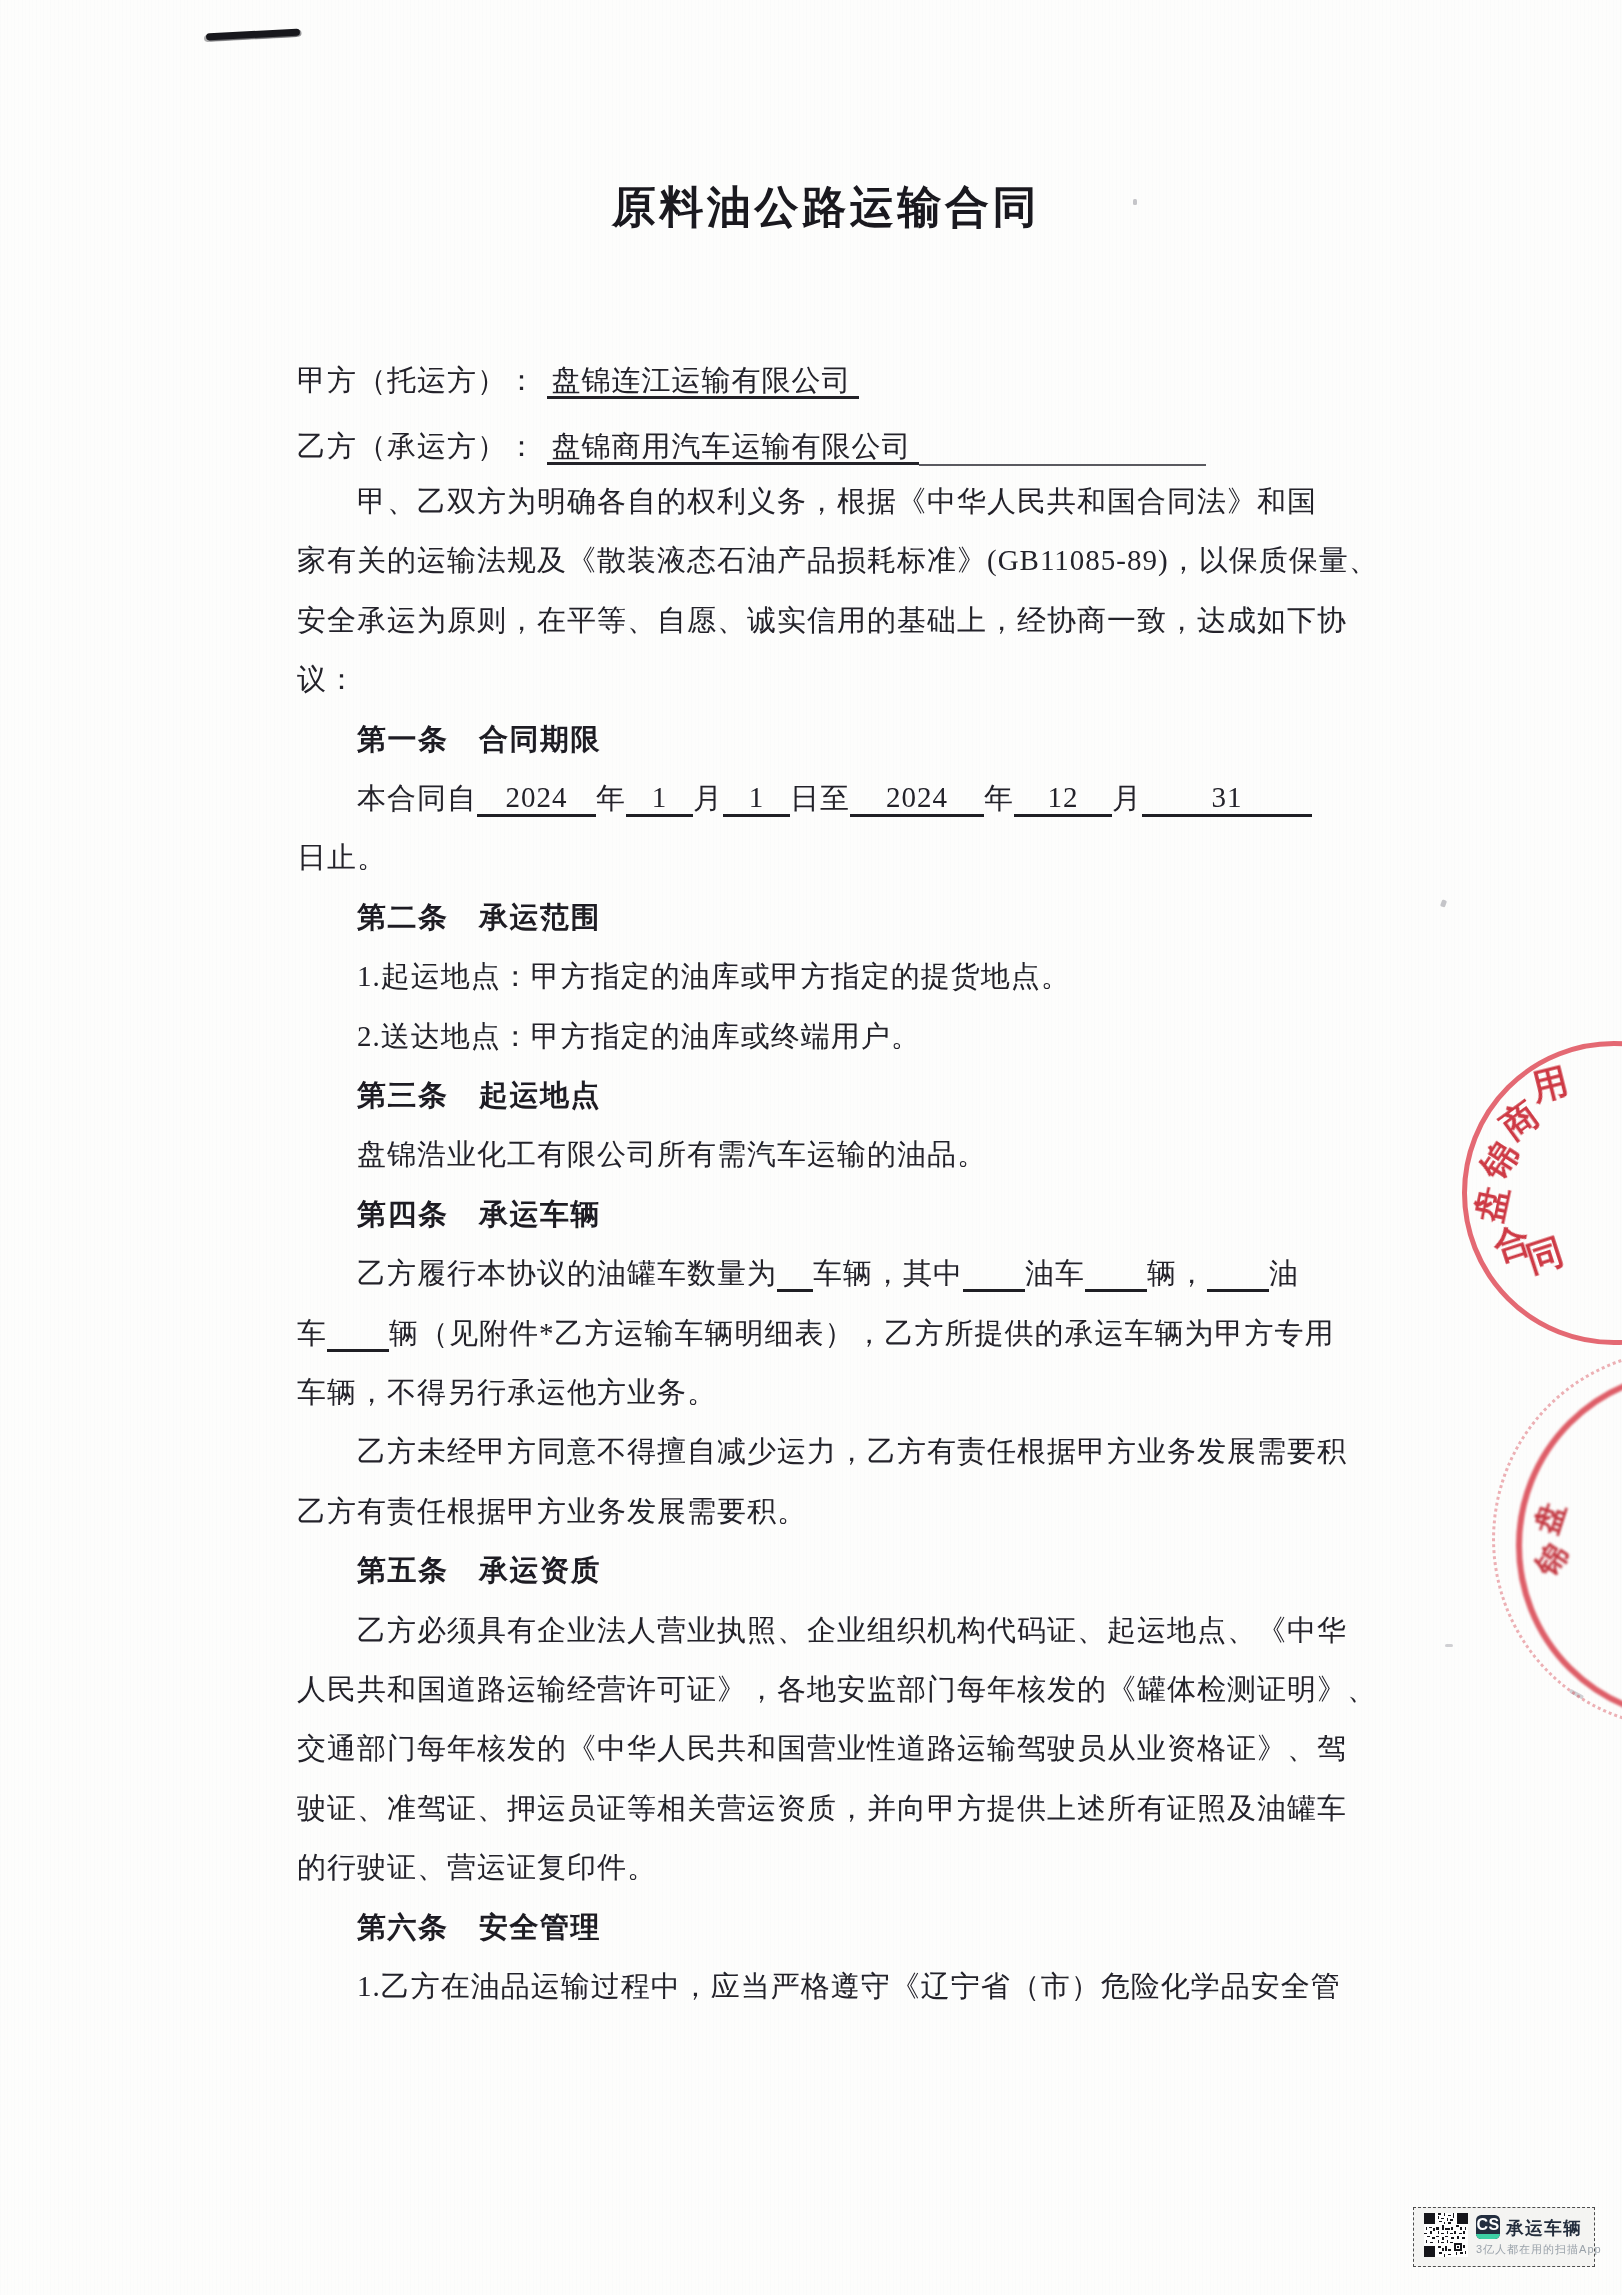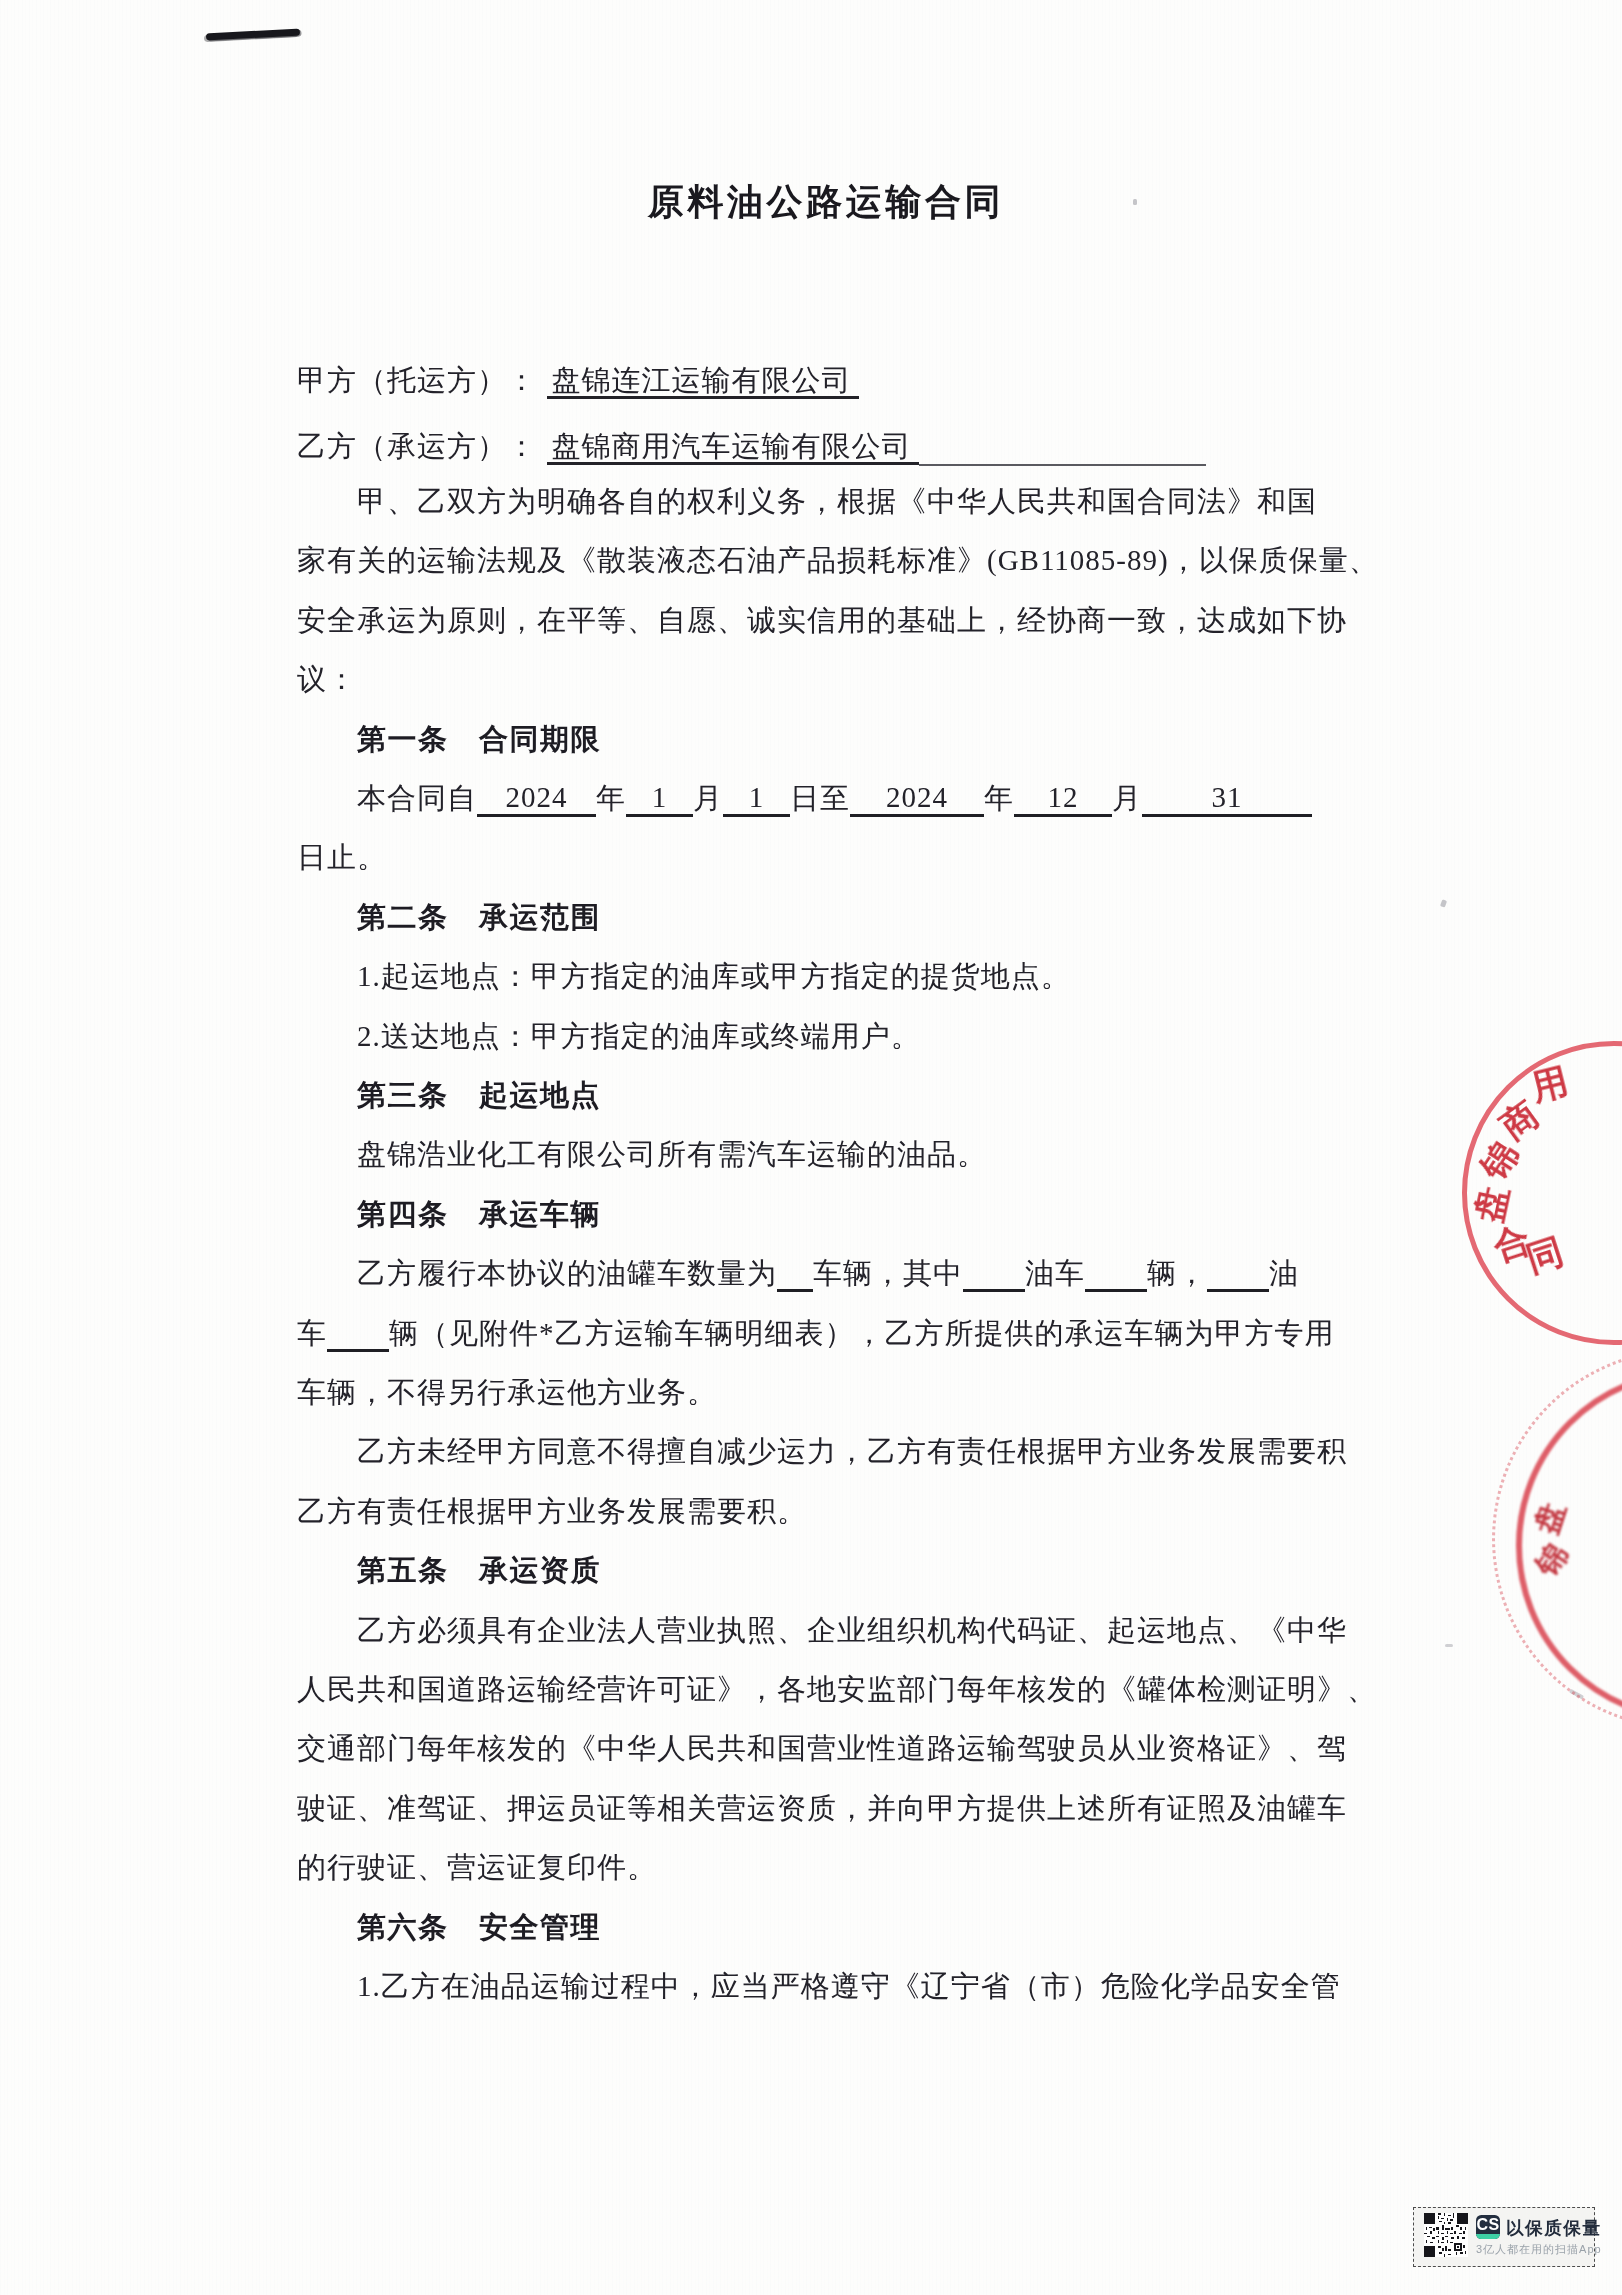--- a/index.html
+++ b/index.html
@@ -10,21 +10,21 @@
   }
   
   .scan-noise{
     position:absolute;inset:0;pointer-events:none;
     background:repeating-linear-gradient(90deg,
       rgba(140,165,185,0.025) 0 1px, transparent 1px 3.6px,
       rgba(150,170,190,0.015) 3.6px 4.6px, transparent 4.6px 7.2px);
   }
   .doc-title{
     position:absolute;top:178px;left:826px;transform:translateX(-50%);
-    font-size:36px;font-weight:bold;letter-spacing:3.6px;color:#1a191f;
+    font-size:44px;font-weight:bold;letter-spacing:3.6px;color:#1a191f;
     white-space:nowrap;
   }
   .line{
     position:absolute;left:297px;height:37px;line-height:37px;
     font-size:29px;letter-spacing:1px;color:#23222a;white-space:nowrap;
   }
   .indent{left:357px;}
   .hd{font-family:"Liberation Sans","DejaVu Sans",sans-serif;font-weight:bold;letter-spacing:1.5px;color:#1d1c23;}
   .bl{
     display:inline-block;border-bottom:3.1px solid #1f1f24;text-align:center;
@@ -210,15 +210,15 @@
       <rect x="24" y="26" width="2" height="1"></rect>
       <rect x="27" y="25" width="1" height="2"></rect>
   </g>
   <rect x="21" y="21" width="3" height="3" fill="#ffffff"></rect>
     <rect x="22" y="22" width="1" height="1" fill="#15151a"></rect>
 </svg>
 <div class="cs-logo">
   <span>CS</span>
   <div class="cs-foot"></div>
 </div>
-<div class="wm-title">以保质保量</div>
+<div class="wm-title">承运车辆</div>
 <div class="wm-sub">3亿人都在用的扫描App</div>
 
 
 </body></html>

